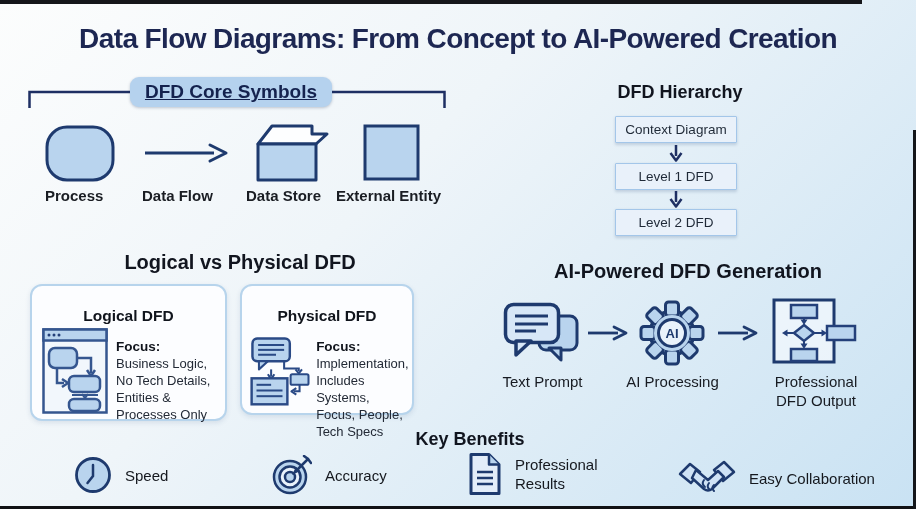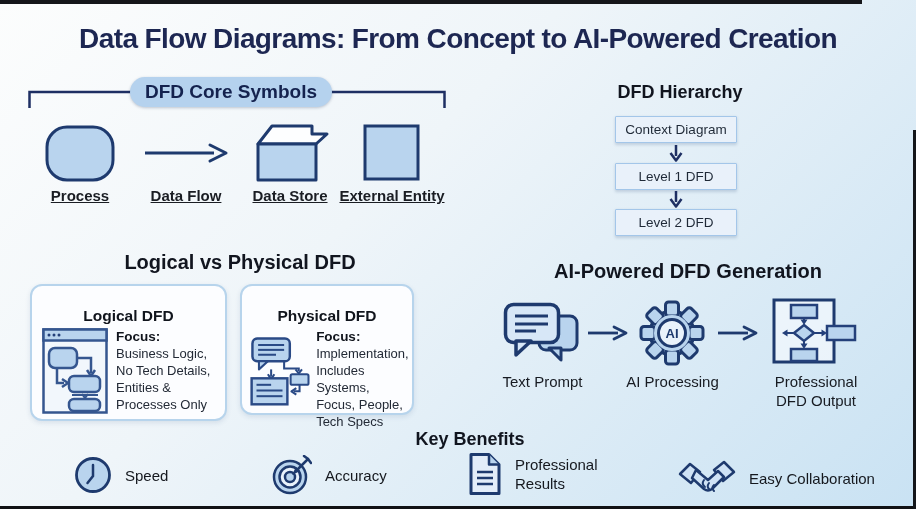--- a/index.html
+++ b/index.html
@@ -9,41 +9,41 @@
            background:linear-gradient(135deg,#fcfdfd 0%,#eff5f9 40%,#c9e2f3 100%);padding-left:17px; }
   .abs { position:absolute; }
 
   .bar-top    { left:0; top:0; width:862px; height:4px; background:#15161a; }
   .bar-bottom { left:0; top:506px; width:916px; height:3px; background:#101114; }
   .bar-right  { left:913px; top:130px; width:3px; height:379px; background:#14161a; }
 
   .main-title { left:0; top:23px; width:916px; text-align:center;
                 font-size:28px; font-weight:800; letter-spacing:-0.6px; color:#1d2752; }
 
-  .pill { left:130px; top:77px; width:202px; height:30px; border-radius:15px;
+  .pill { left:130px; top:77px; width:202px; height:30px; border-radius:9px;
           background:#b5d2ee; display:flex; align-items:center; justify-content:center;
           font-size:19px; font-weight:800; color:#14224e;
-          box-shadow:0 1px 3px rgba(20,40,80,.25); }
-
-  .sym-label { text-align:center; font-size:15px; font-weight:600; color:#1a1d23;text-decoration:underline; }
+          box-shadow:0 1px 3px rgba(20,40,80,.25);text-decoration:underline; }
+
+  .sym-label { font-size:15px; font-weight:600; color:#1a1d23; }
 
   .sec-title { text-align:center; font-weight:800; color:#11151f; }
 
   .h-box { left:615px; width:122px; height:27px; background:#e9f1fa;
            border:1.5px solid #a3c6e9; border-radius:1px;
            display:flex; align-items:center; justify-content:center;
            font-size:13.5px; font-weight:500; color:#1f2937;
            box-shadow:0 1.5px 3px rgba(30,60,110,.18); }
 
   .card { background:#fcfdff; border:2px solid #b7d4ec; border-radius:12px;
           box-shadow:0 2px 5px rgba(40,70,120,.12); }
   .card-title { margin-top:21px; text-align:center; font-size:15.5px; font-weight:800; color:#10141c; }
   .card-body { display:flex; margin-top:3px; }
   .card-text { font-size:13px; line-height:17px; color:#232a36; font-weight:500; }
-  .focus { font-weight:800; color:#10141c; font-size:13.5px; }
+  .focus { font-weight:800; color:#10141c; font-size:13.5px;margin-top:10px; }
 
   .step-label { text-align:center; font-size:15px; font-weight:500; color:#171b22; line-height:19px; }
 
   .benefit { display:flex; align-items:center; gap:13px; }
   .benefit-label { font-size:15px; font-weight:500; color:#15181e; line-height:19px; }
 </style>
 </head>
 <body>
 
 <div class="stage">

